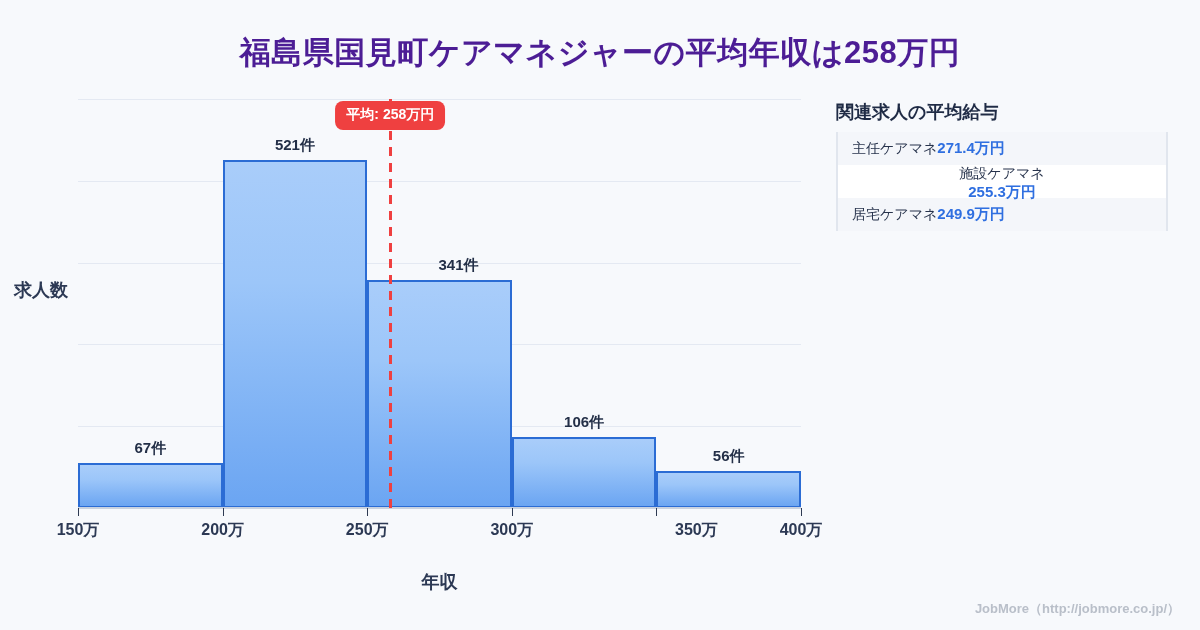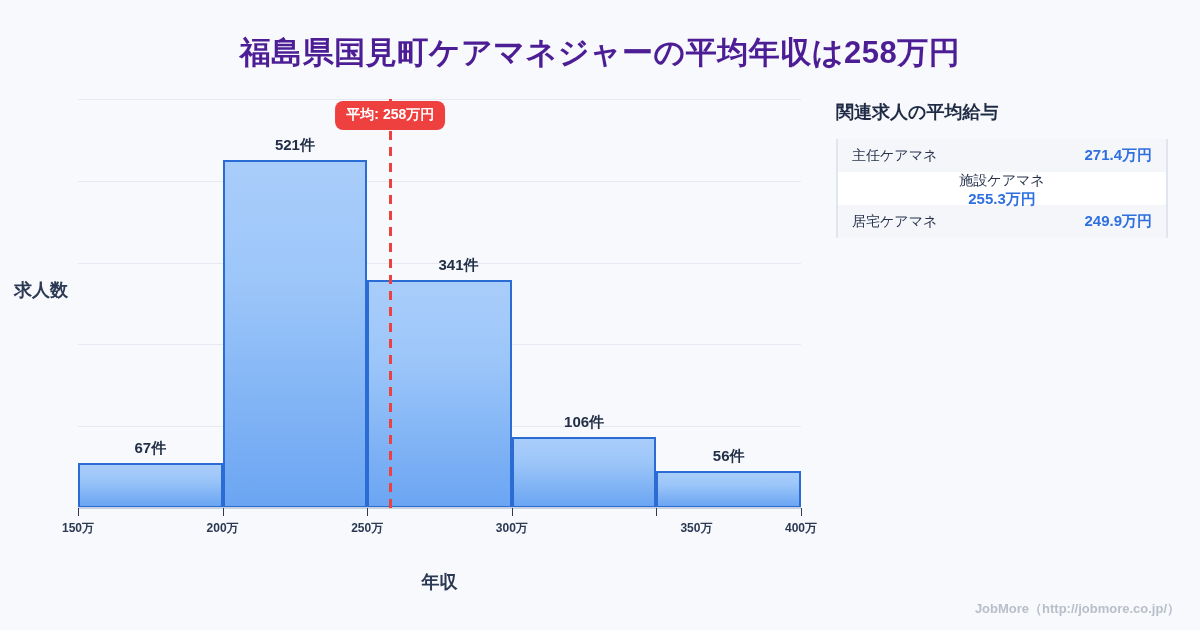--- a/index.html
+++ b/index.html
@@ -99,21 +99,21 @@
     position: absolute;
     top: 508px;
     width: 1px;
     height: 8px;
     background: #2e3a52;
   }
   .tick-label {
     position: absolute;
     top: 520px;
     transform: translateX(-50%);
-    font-size: 12px;
+    font-size: 16px;
     font-weight: bold;
     color: #2c3954;
     white-space: nowrap;
   }
   #x-axis-title {
     position: absolute;
     left: 78px;
     top: 570px;
     width: 723px;
     text-align: center;
@@ -135,31 +135,31 @@
   #side-panel {
     position: absolute;
     left: 836px;
     top: 100px;
     width: 340px;
   }
   #side-panel-title {
     font-size: 18px;
     font-weight: bold;
     color: #1f2b45;
-    margin-bottom: 15px;
+    margin-bottom: 8px;
   }
   #salary-table {
     border-left: 2px solid #e1e6ee;
     border-right: 2px solid #e1e6ee;
     width: 328px;
   }
   .salary-row {
     display: flex;
     align-items: center;
-    justify-content: space-between;
+    justify-content: flex-start;
     height: 33px;
     padding: 0 14px 0 14px;
     box-sizing: border-box;
   }
   .salary-row.shaded { background: #f4f6fa; }
   .salary-row.plain  { background: #ffffff; flex-direction: column; }
   .salary-name {
     font-size: 14px;
     color: #27334c;
   }

